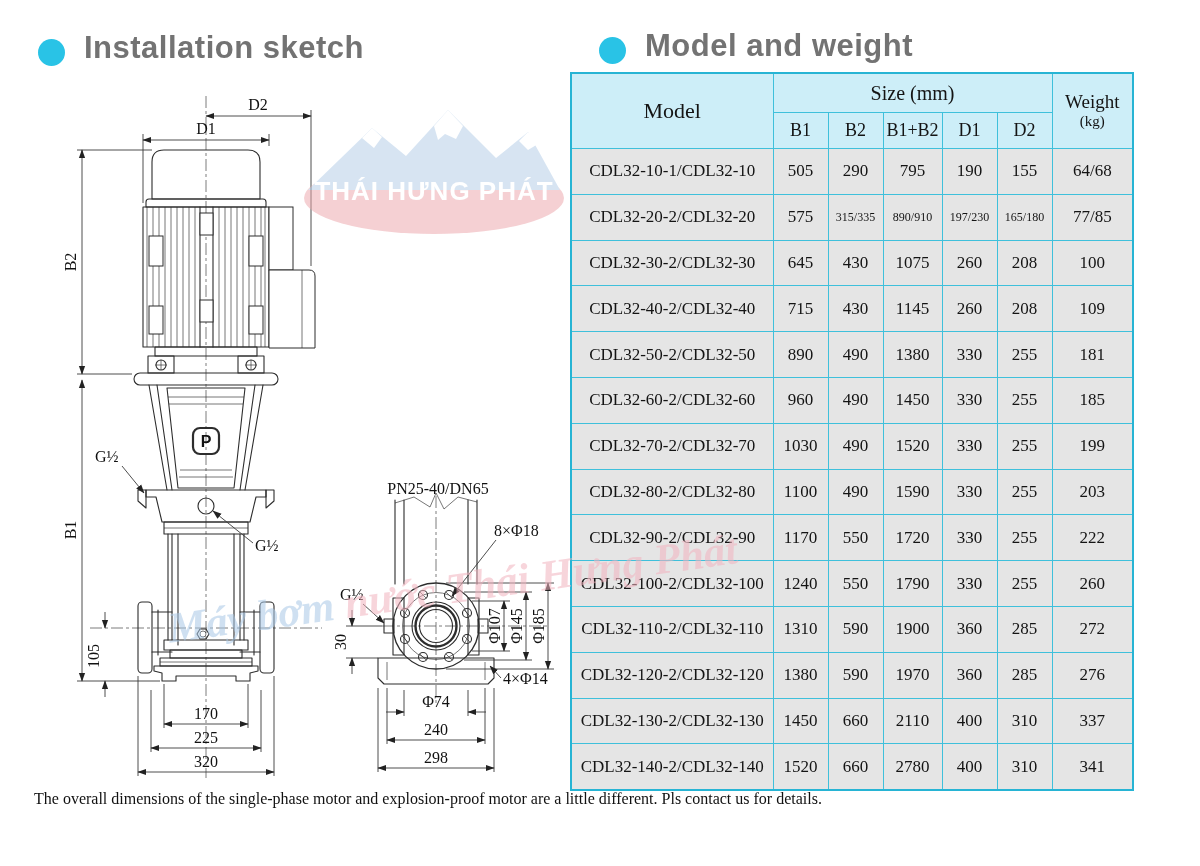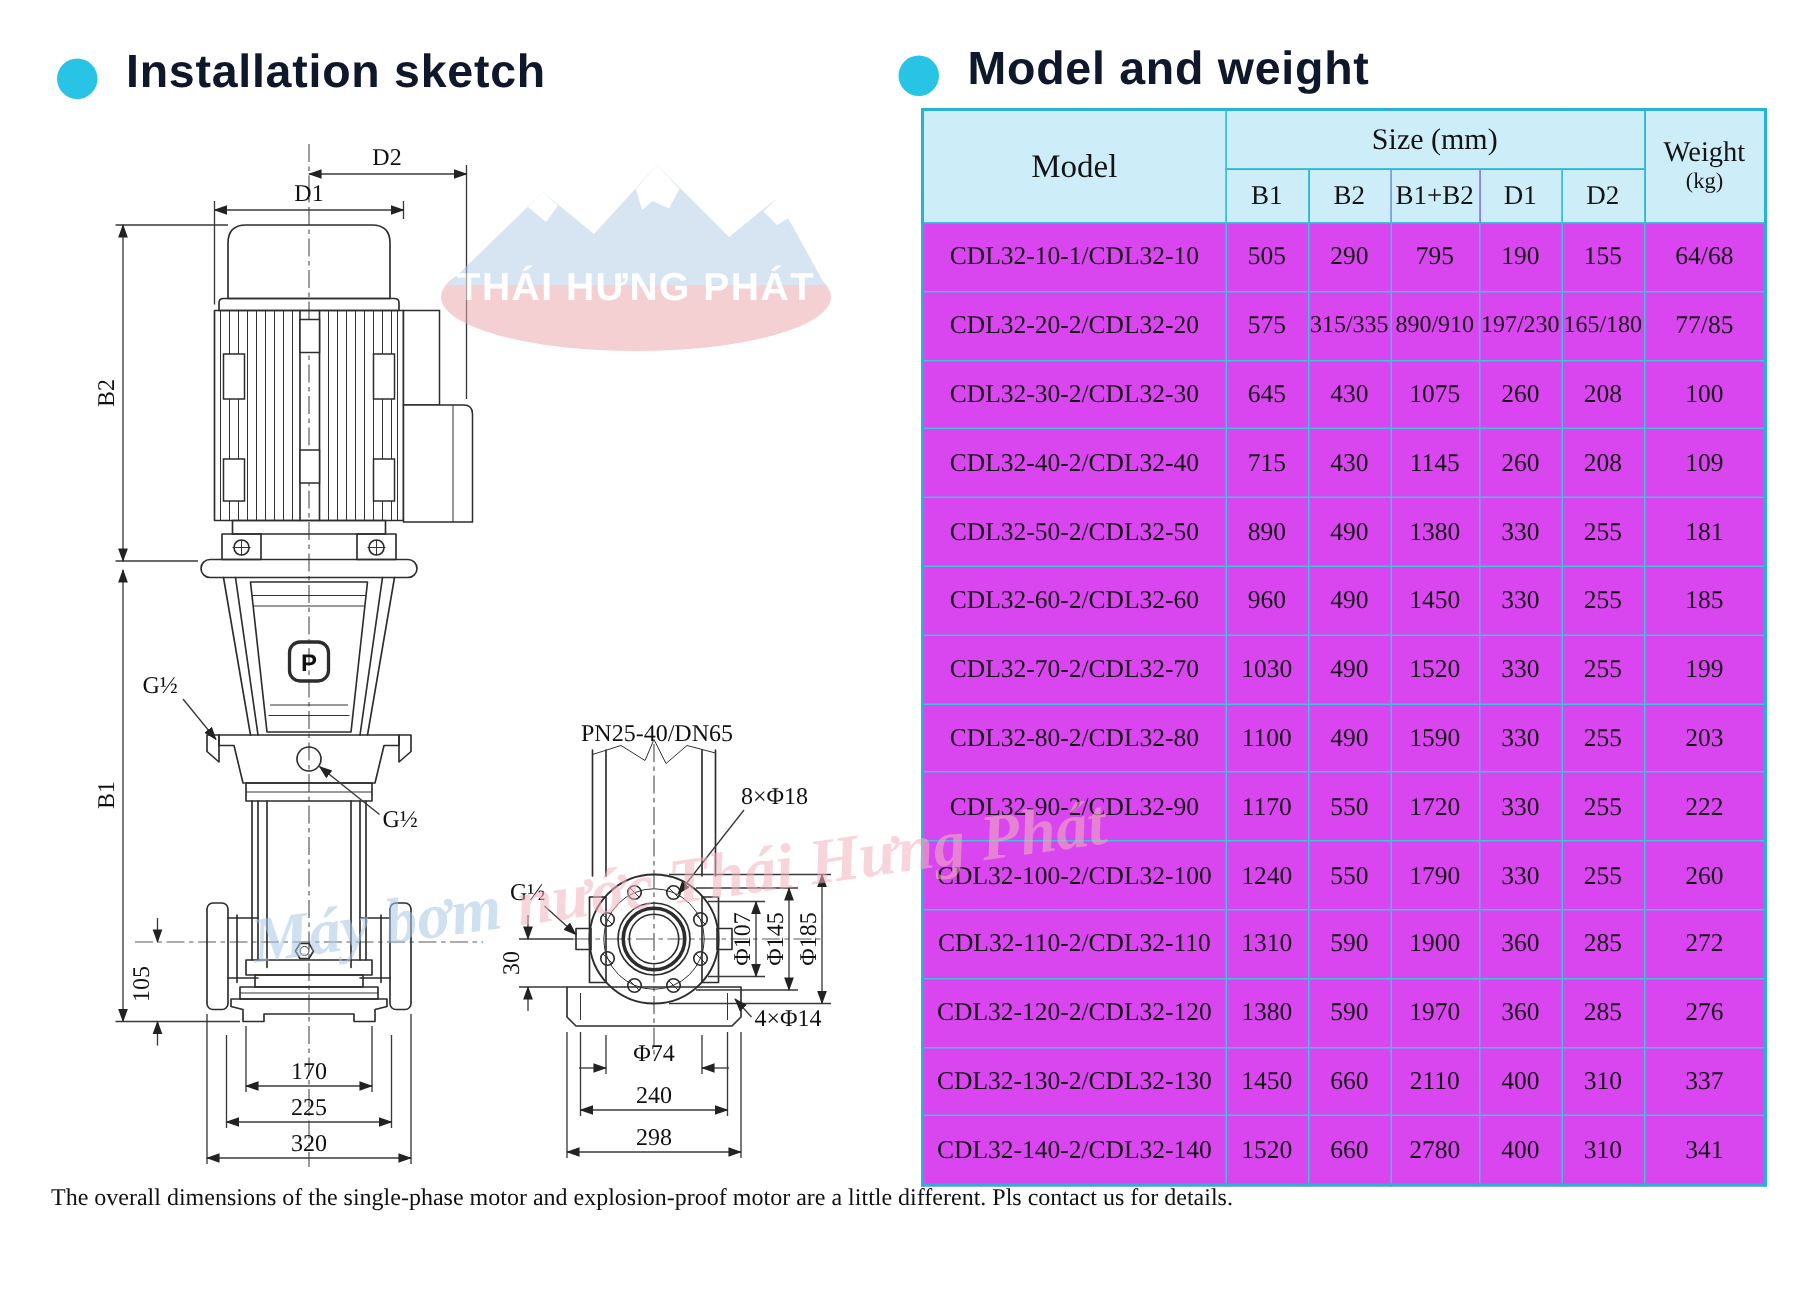--- a/index.html
+++ b/index.html
@@ -5,48 +5,48 @@
   :root{
     --bullet:#29c3e6; --table-border:#3fc0db; --table-outer:#27b4d4; --header-bg:#cdeef8;
     --ink:#141414; --line:#2d2d2d;
     --wm-mountain:#b3cde8; --wm-ellipse:#eca6ab; --wm-blue:#a9c8e6; --wm-pink:#f2b3bf;
   }
   html,body{margin:0;padding:0;}
   body{width:1200px;height:866px;background:#ffffff;position:relative;overflow:hidden;
        font-family:"Liberation Serif", serif;color:var(--ink);}
   .bullet{position:absolute;width:27px;height:27px;border-radius:50%;background:var(--bullet);}
   .sec-title{position:absolute;font-family:"Liberation Sans", sans-serif;font-weight:700;
-             font-size:31px;color:#0f172a;letter-spacing:0.5px;white-space:nowrap;}
+             font-size:31px;color:#737373;letter-spacing:0.5px;white-space:nowrap;}
   #sketch-svg{position:absolute;left:0;top:0;z-index:1;}
   .draw{stroke:var(--line);stroke-width:1.1;fill:none;stroke-linejoin:round;stroke-linecap:round;}
   .thin{stroke:var(--line);stroke-width:0.65;fill:none;}
   .whitefill{fill:#ffffff;stroke:var(--line);stroke-width:1;}
   .dim{stroke:#3a3a3a;stroke-width:0.9;fill:none;}
   .cline{stroke:#5a5a5a;stroke-width:0.8;fill:none;stroke-dasharray:12 3 3 3;}
   .dimtxt{font-family:"Liberation Serif", serif;font-size:16px;fill:#111;}
   .arrfill{fill:#222;}
   
-  .size-table{position:absolute;left:614px;top:72px;width:564px;z-index:2;
-              border-collapse:collapse;table-layout:fixed;background:#d946ef;
+  .size-table{position:absolute;left:570px;top:72px;width:564px;z-index:2;
+              border-collapse:collapse;table-layout:fixed;background:#e5e5e5;
               border:2px solid var(--table-outer);}
   .size-table th,.size-table td{border:1px solid var(--table-border);text-align:center;
               vertical-align:middle;font-weight:normal;padding:0;overflow:hidden;}
   .size-table thead th{background:var(--header-bg);}
   .h-model{font-size:22px;}
   .h-size{font-size:20px;height:38px;}
   .h-sub{font-size:18px;height:35px;}
   .h-weight{font-size:19px;line-height:1.15;margin-top:12px;}
   .h-weight .kg{font-size:15px;}
   .size-table tbody tr{height:45.8px;}
   .size-table tbody td{font-size:17px;}
-  .size-table tbody td.sm{font-size:16px;font-family:Liberation Serif, serif;}
+  .size-table tbody td.sm{font-size:12px;font-family:Liberation Serif, serif;}
   
   .note{position:absolute;left:34px;top:790px;width:1150px;font-size:16px;color:#111;z-index:2;}
   
-  .wm-logo{position:absolute;left:290px;top:92px;width:268px;height:146px;opacity:0.52;
+  .wm-logo{position:absolute;left:300px;top:92px;width:268px;height:146px;opacity:0.52;
            z-index:4;pointer-events:none;}
   .wm-logo .wm-text{position:absolute;left:0;top:84px;width:268px;text-align:center;
            font-family:"Liberation Sans", sans-serif;font-weight:700;font-size:26px;
            color:#ffffff;letter-spacing:1px;white-space:nowrap;}
   .wm-diagonal{position:absolute;left:168px;top:604px;z-index:6;pointer-events:none;
            transform:rotate(-8deg);transform-origin:0 50%;white-space:nowrap;
            font-family:"Liberation Serif", serif;font-style:italic;font-size:43px;
            font-weight:700;opacity:0.55;}
   .wm-diagonal .p1{color:var(--wm-blue);}
   .wm-diagonal .p2{color:var(--wm-pink);}

